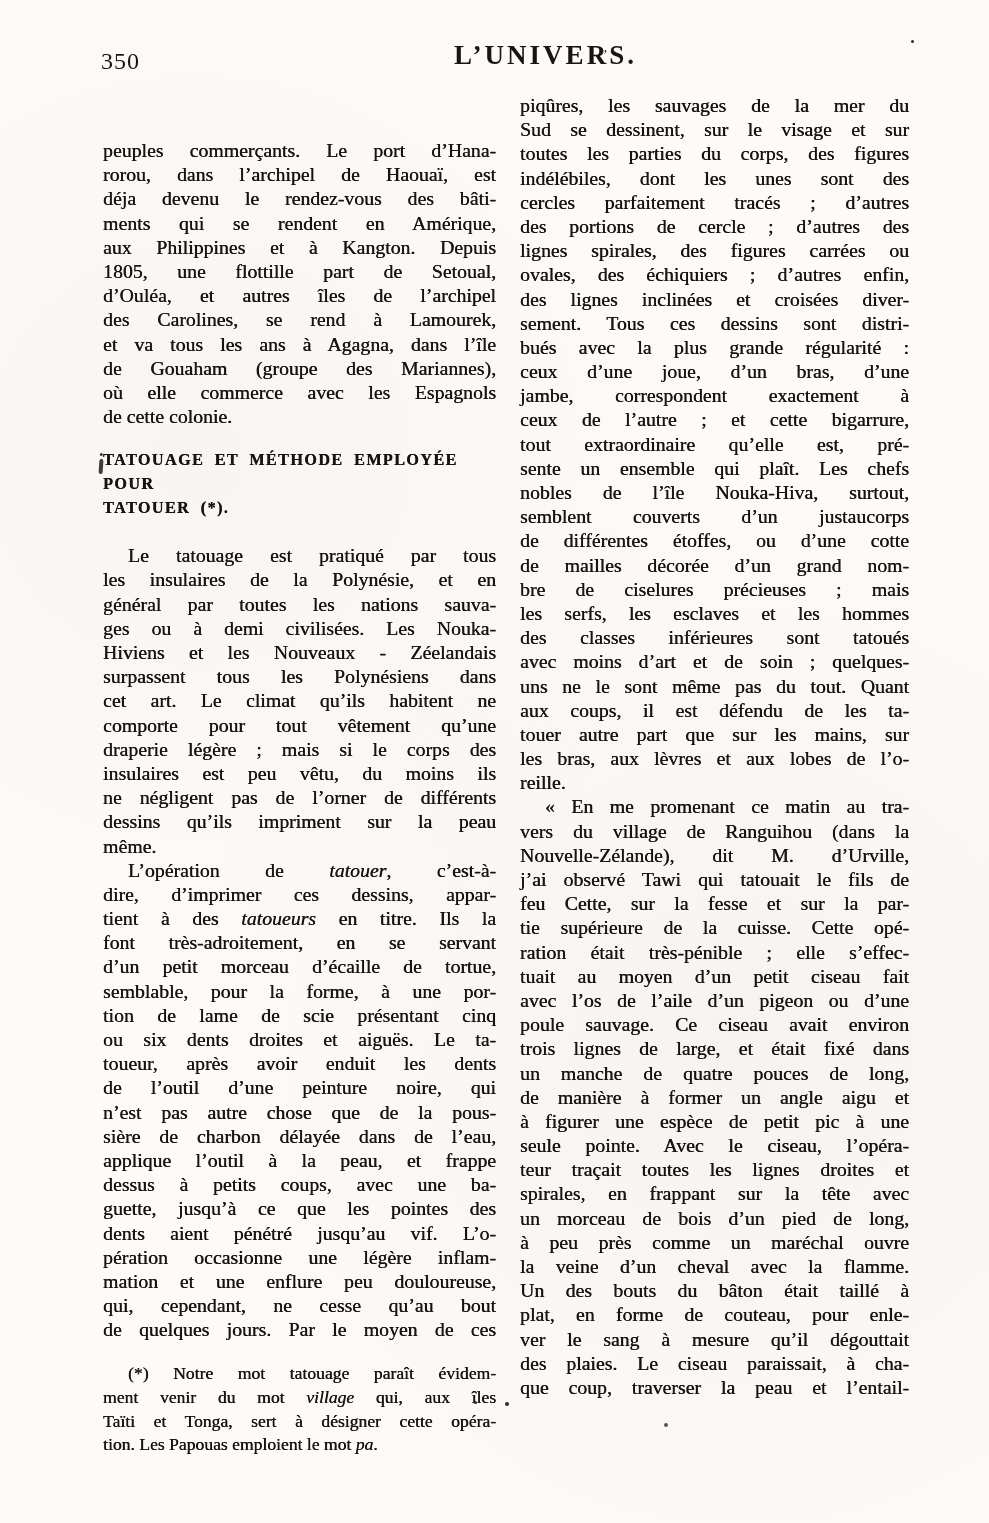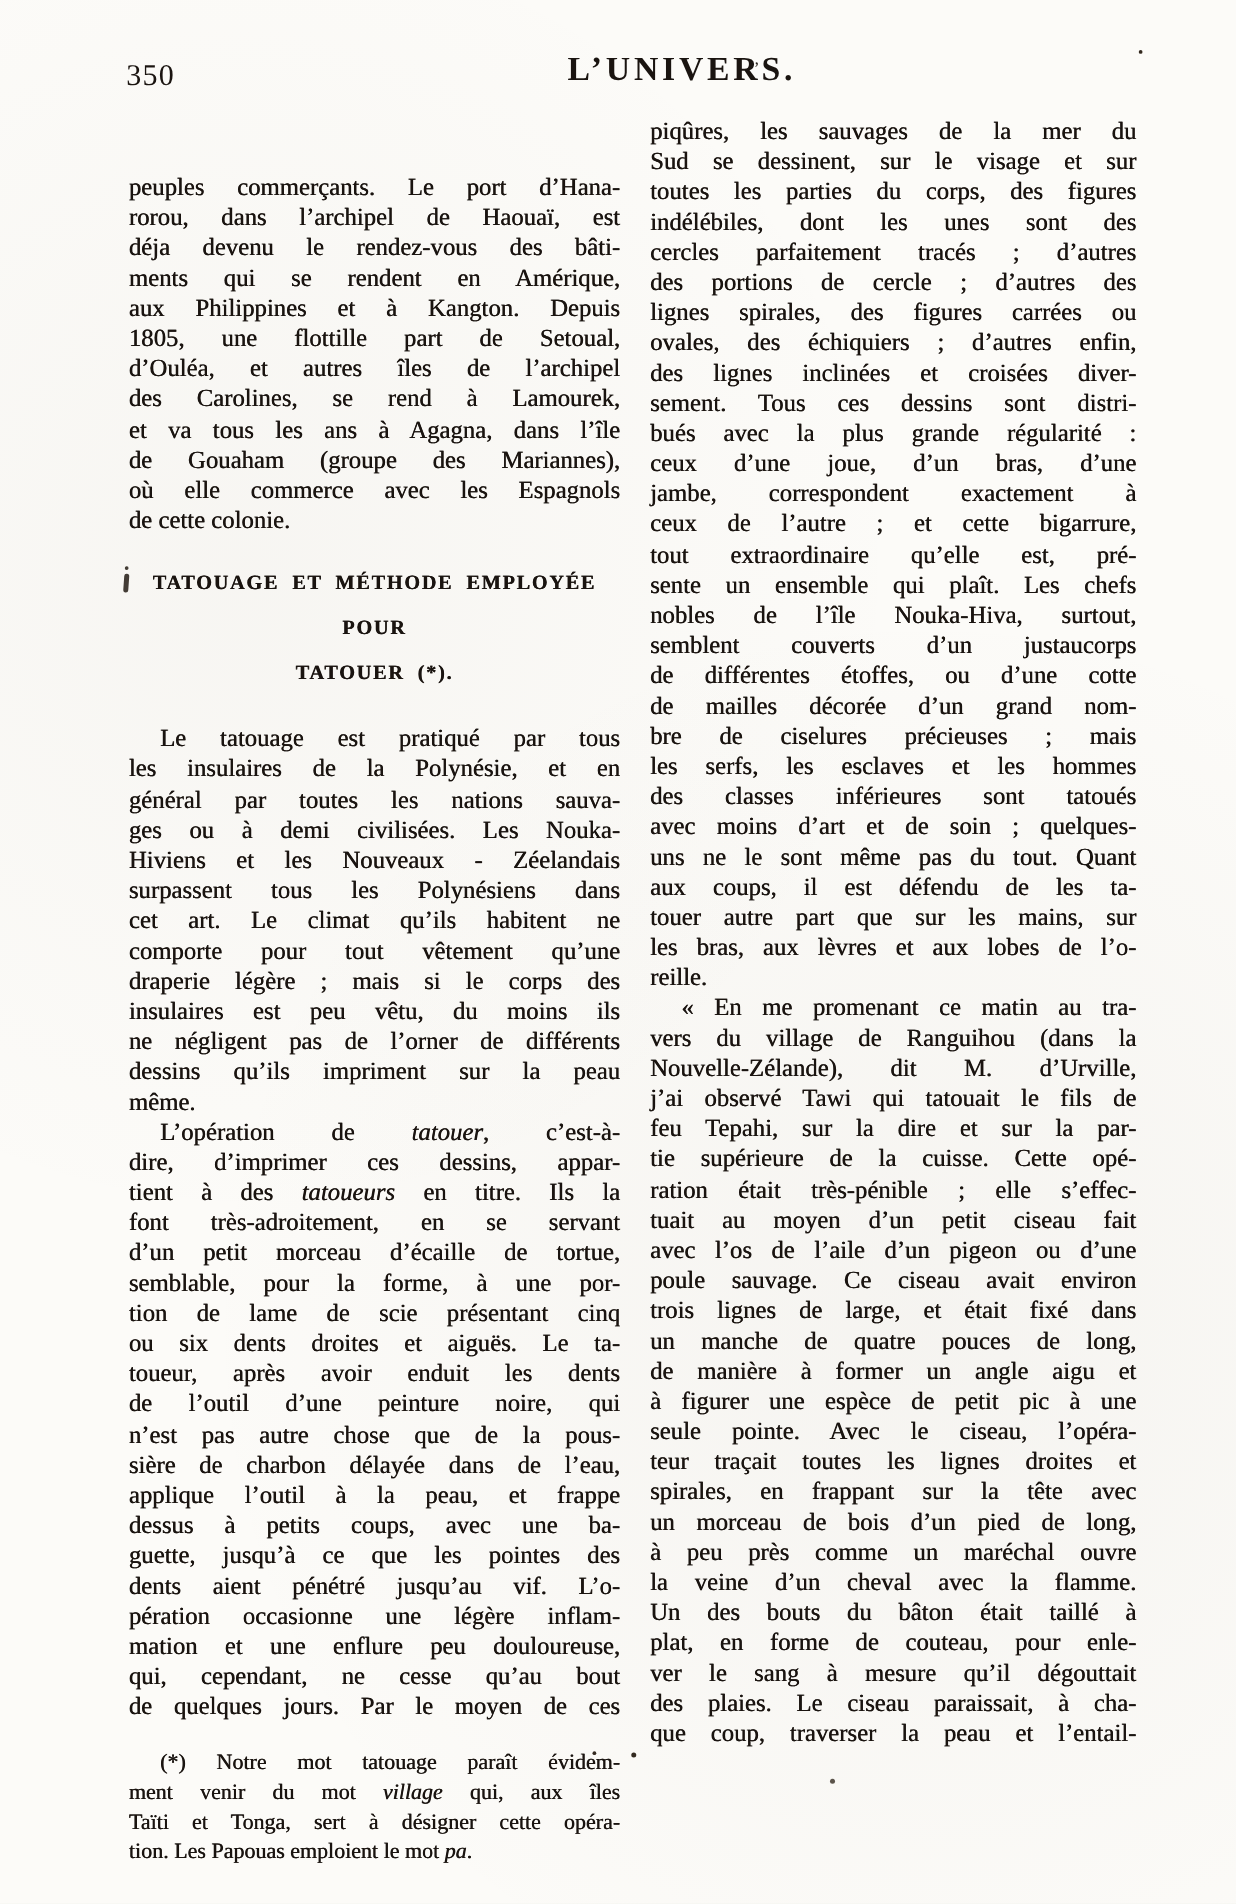--- a/index.html
+++ b/index.html
@@ -42,24 +42,24 @@
     text-align-last:justify;
     text-justify:inter-word;
     white-space:normal;
     overflow:visible;
     text-shadow:0.35px 0 0 currentColor;
   }
   .flush-last .tline:last-child { text-align-last:left; }
   .indent .tline:first-child { text-indent:25px; }
   .heading {
     margin:20px 0 23px 0;
-    text-align:center;
+    text-align:left;
     font-weight:bold;
     font-size:16.2px;
-    line-height:36px;
+    line-height:24px;
     letter-spacing:1.4px;
     word-spacing:5px;
     text-shadow:0.3px 0 0 currentColor;
   }
   .footnote { margin-top:21px; }
   .footnote .tline {
     font-size:17.6px;
     line-height:23.6px;
     height:23.6px;
   }
@@ -189,21 +189,21 @@
         <div class="tline">touer autre part que sur les mains, sur</div>
         <div class="tline">les bras, aux lèvres et aux lobes de l’o-</div>
         <div class="tline">reille.</div>
       </div>
 
     <div class="para indent">
         <div class="tline">« En me promenant ce matin au tra-</div>
         <div class="tline">vers du village de Ranguihou (dans la</div>
         <div class="tline">Nouvelle-Zélande), dit M. d’Urville,</div>
         <div class="tline">j’ai observé Tawi qui tatouait le fils de</div>
-        <div class="tline">feu Tepahi, sur la dire et sur la par-</div>
+        <div class="tline">feu Cette, sur la fesse et sur la par-</div>
         <div class="tline">tie supérieure de la cuisse. Cette opé-</div>
         <div class="tline">ration était très-pénible ; elle s’effec-</div>
         <div class="tline">tuait au moyen d’un petit ciseau fait</div>
         <div class="tline">avec l’os de l’aile d’un pigeon ou d’une</div>
         <div class="tline">poule sauvage. Ce ciseau avait environ</div>
         <div class="tline">trois lignes de large, et était fixé dans</div>
         <div class="tline">un manche de quatre pouces de long,</div>
         <div class="tline">de manière à former un angle aigu et</div>
         <div class="tline">à figurer une espèce de petit pic à une</div>
         <div class="tline">seule pointe. Avec le ciseau, l’opéra-</div>

